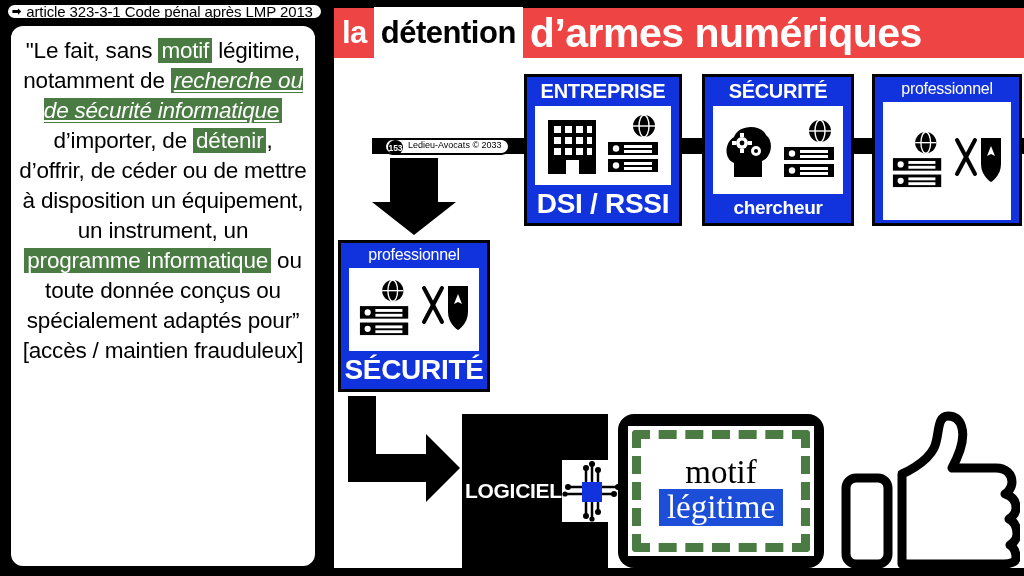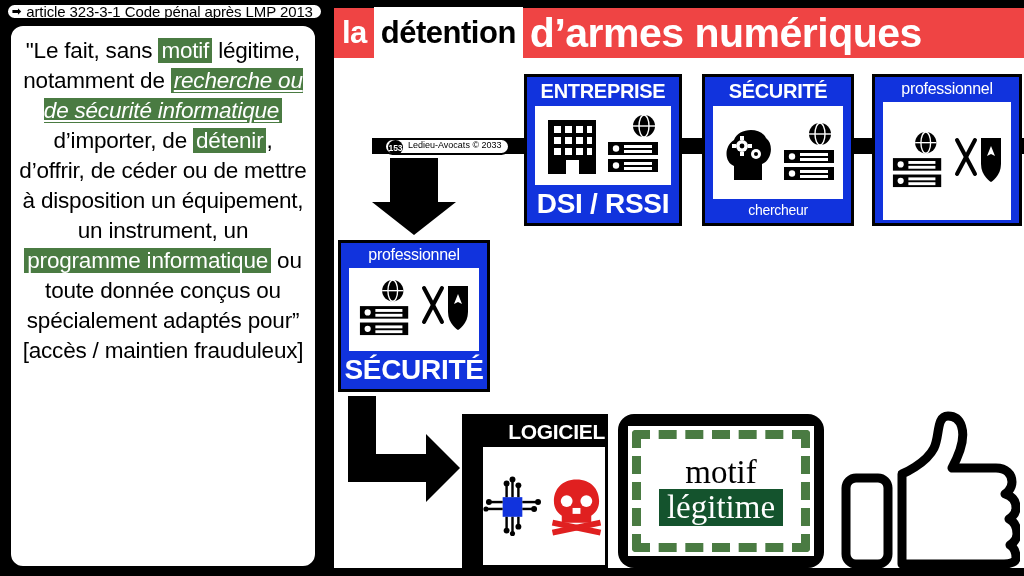--- a/index.html
+++ b/index.html
@@ -94,42 +94,42 @@
   .bcard .cap.reg { font-weight: normal; font-size: 16px; }
   .bcard .icons {
     background: #ffffff; width: calc(100% - 16px); margin: 2px 0 3px 0;
     display: flex; align-items: center; justify-content: center; gap: 4px;
     padding: 4px 3px; flex: 1;
   }
   .bcard .foot {
     font-size: 28px; font-weight: bold; letter-spacing: -0.3px;
     padding: 1px 2px 5px 2px; text-align: center; line-height: 1.05;
   }
-  .bcard .foot.reg { font-weight: normal; font-size: 14px; }
+  .bcard .foot.reg { font-weight: bold; font-size: 19px; }
 
   #card-entreprise { left: 524px; top: 74px; width: 158px; height: 152px; }
   #card-securite   { left: 702px; top: 74px; width: 152px; height: 152px; }
   #card-professionnel { left: 872px; top: 74px; width: 150px; height: 152px; }
   #card-prof-securite { left: 338px; top: 240px; width: 152px; height: 152px; }
 
   svg.ic { display: block; }
 
   
   .arrow-down {
     position: absolute; left: 370px; top: 158px; width: 88px; height: 78px;
   }
   .arrow-elbow {
     position: absolute; left: 342px; top: 396px; width: 120px; height: 116px;
   }
 
   
   .logiciel-card {
     position: absolute; left: 462px; top: 414px; width: 146px; height: 154px;
     background: #000; border: 3px solid #000;
-    display: flex; flex-direction: column; align-items: flex-end; padding-left: 8px;
+    display: flex; flex-direction: row; align-items: center;
   }
   .logiciel-card .lcap {
     color: #fff; font-size: 21px; font-weight: bold; padding: 3px 0 3px 0; letter-spacing: -0.3px;
   }
   .logiciel-card .lbody {
     background: #fff; width: calc(100% - 10px); flex: 1;
     display: flex; align-items: center; justify-content: center; gap: 6px;
   }
   .logiciel-card .lfoot {
     background: #e02020; color: #fff; width: calc(100% - 10px);
@@ -147,21 +147,21 @@
     width: 186px; height: 130px; background: #fff;
     display: flex; flex-direction: column; align-items: center; justify-content: center;
     position: relative;
   }
   .dashring {
     position: absolute; left: 4px; top: 4px; width: 178px; height: 122px;
     border: 9px dashed #4a7b42; border-radius: 4px;
   }
   .motif-word { font-size: 33px; color: #000; position: relative; z-index: 2; line-height: 1.0; font-family: "Liberation Serif", serif; }
   .legitime-word {
-    font-size: 33px; color: #fff; background: #14532d; padding: 0 8px;
+    font-size: 33px; color: #fff; background: #1d4ed8; padding: 0 8px;
     position: relative; z-index: 2; line-height: 1.1; font-family: "Liberation Serif", serif;
   }
 
   .thumb { position: absolute; left: 840px; top: 408px; width: 180px; height: 162px; }
 </style>
 </head>
 <body>
 
 <div id="root">
 

